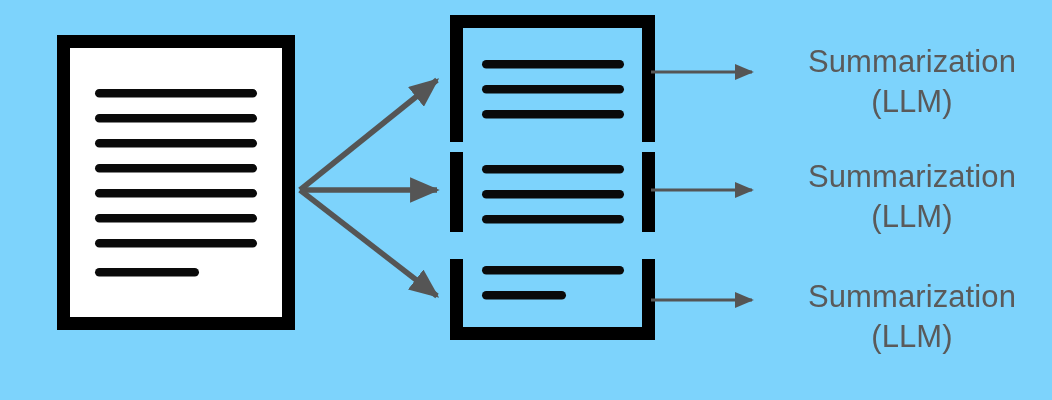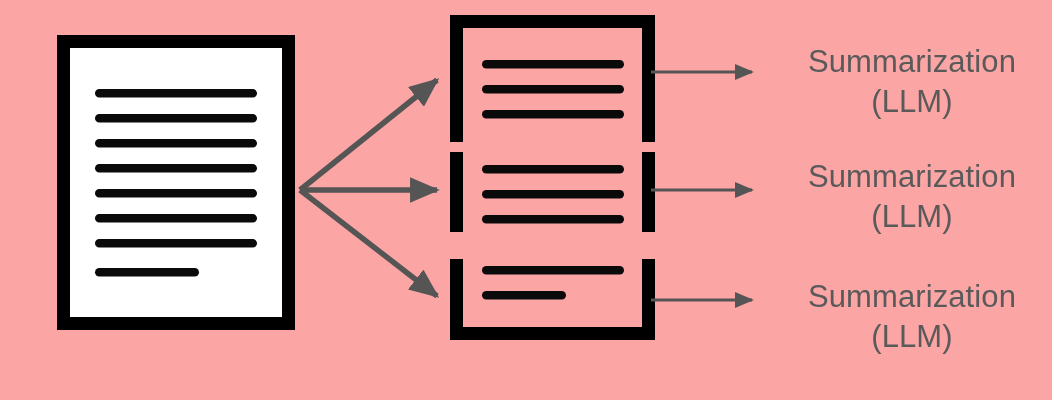--- a/index.html
+++ b/index.html
@@ -11,21 +11,21 @@
     width: 1052px;
     height: 400px;
     font-family: "Liberation Sans", sans-serif;
     overflow: hidden;
     position: relative;
   }
   #diagram-root {
     position: relative;
     width: 1052px;
     height: 400px;
-    background: #fca5a5;
+    background: #7dd3fc;
   }
   #diagram-svg {
     position: absolute;
     left: 0;
     top: 0;
     width: 1052px;
     height: 400px;
     display: block;
   }
   .label-block {

